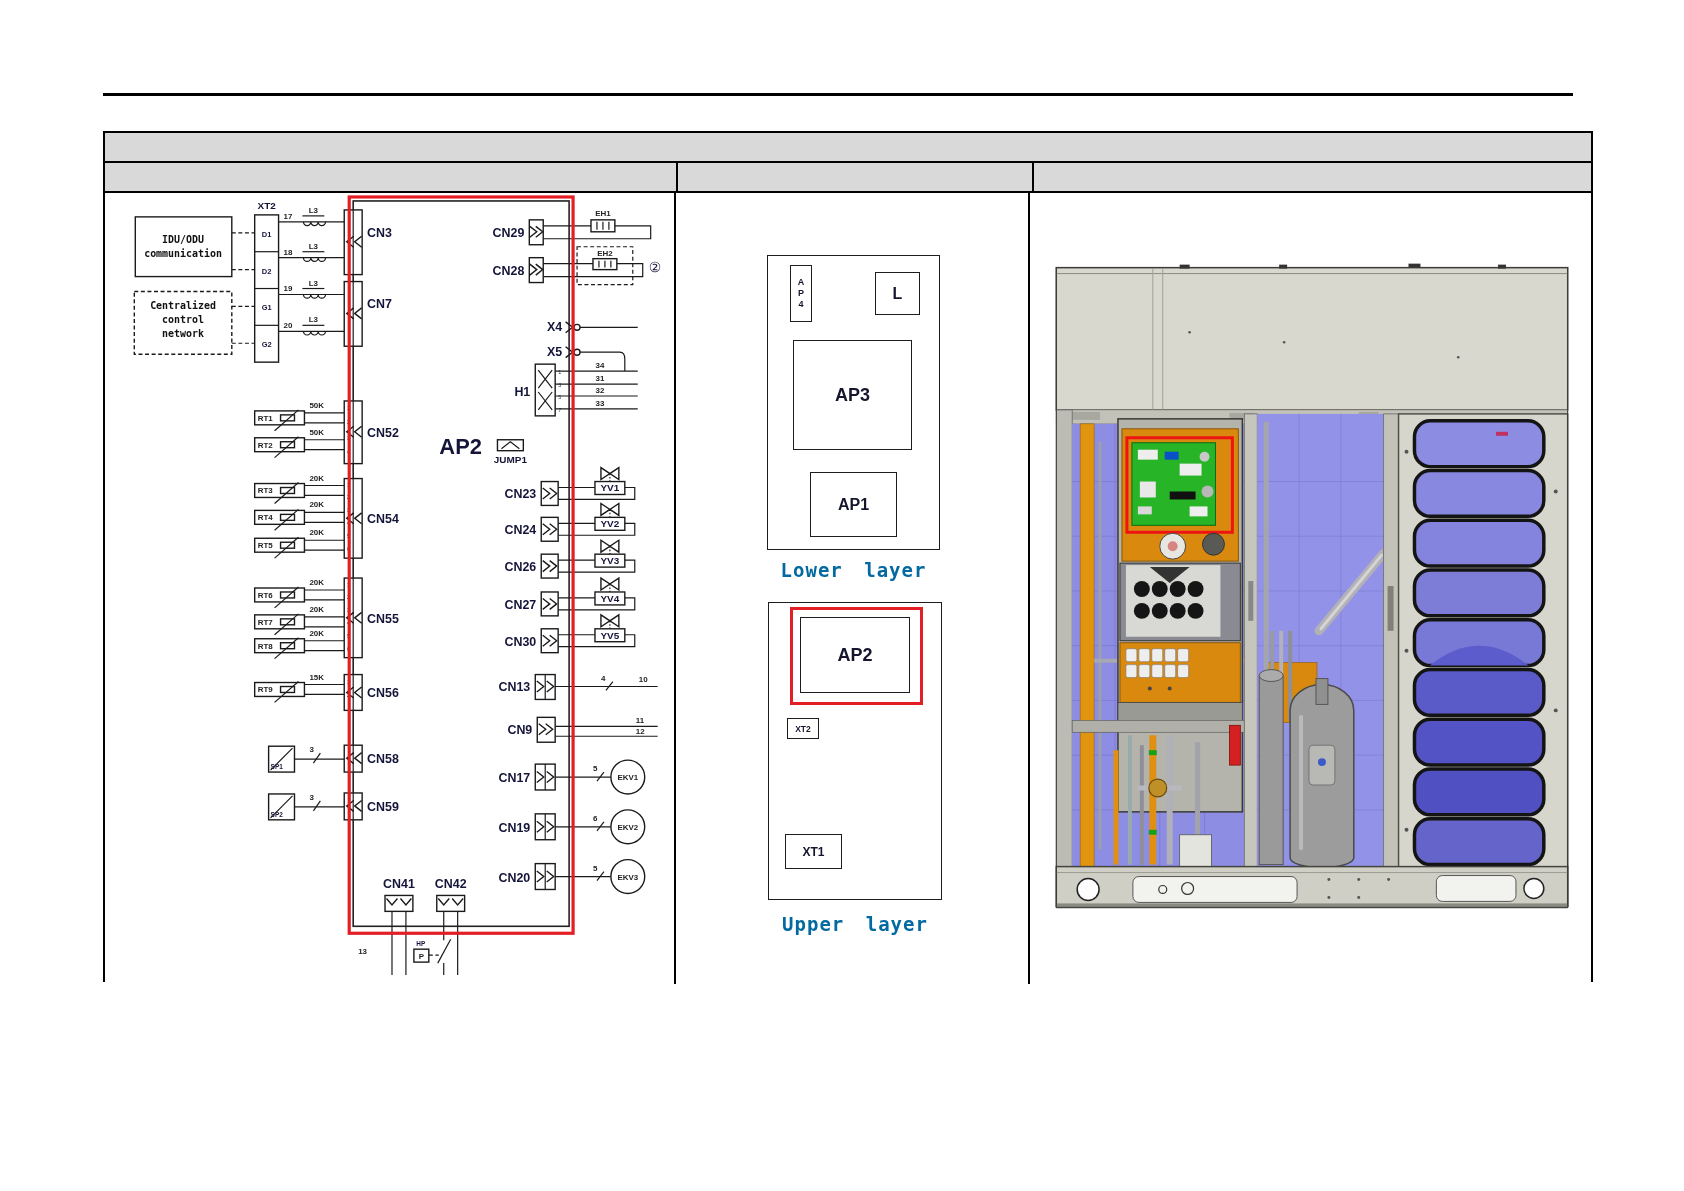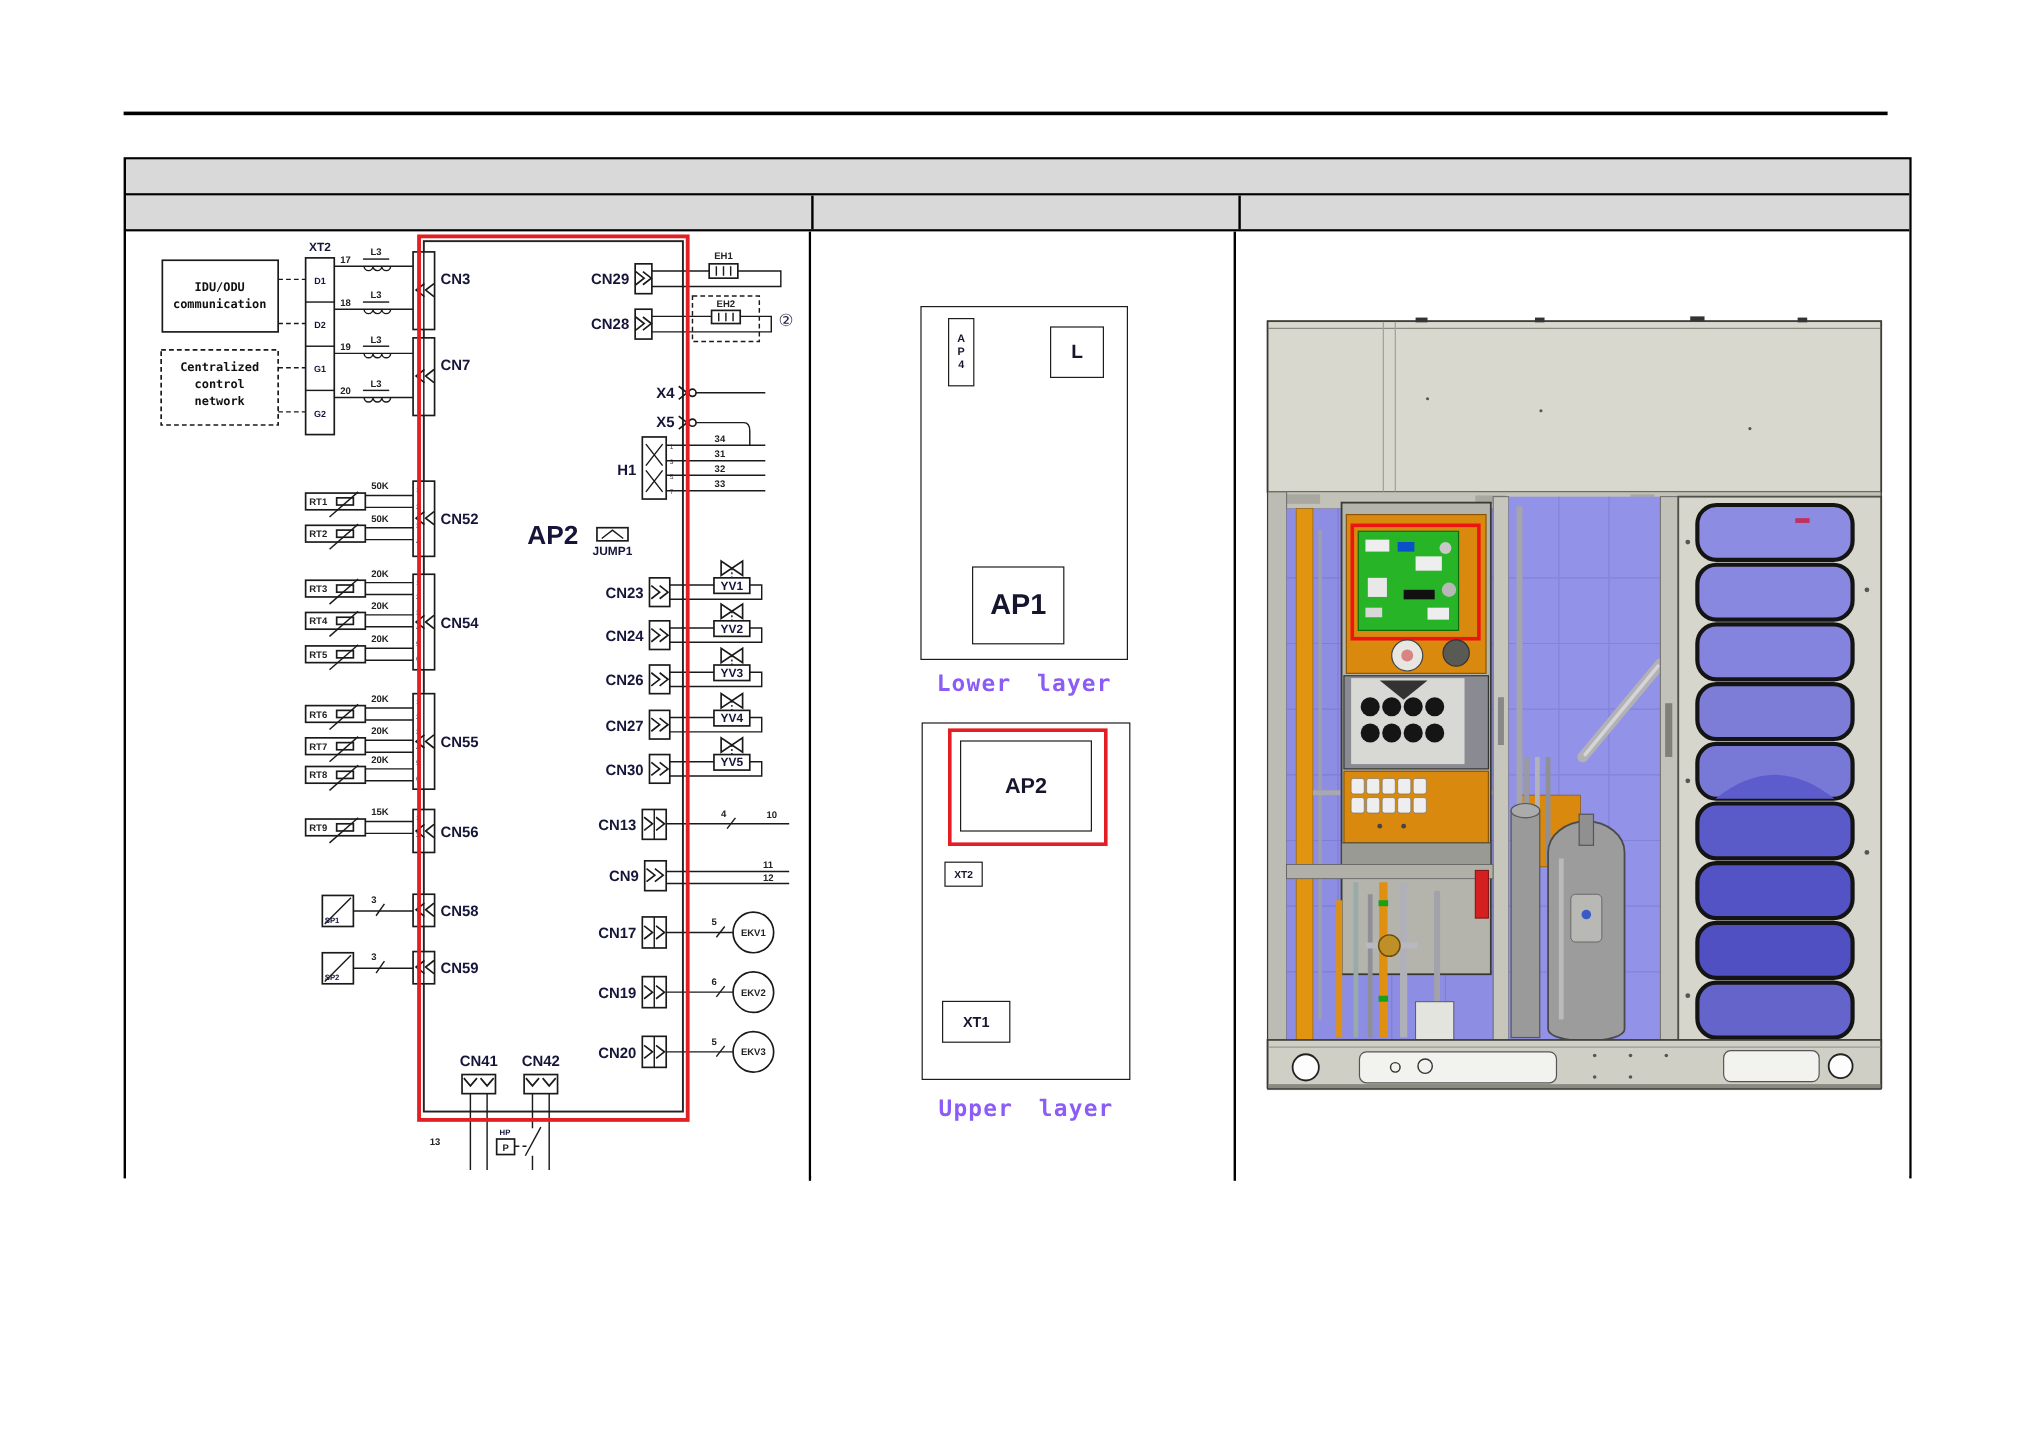--- a/index.html
+++ b/index.html
@@ -27,21 +27,21 @@
   .t7{font-size:7.5px;font-weight:bold;}
   .t65{font-size:6.5px;font-weight:bold;}
   .t5{font-size:5.5px;fill:#333;}
   .mono{font-family:"DejaVu Sans Mono",monospace;font-weight:bold;fill:#111;}
   .tm{text-anchor:middle;}
   .te{text-anchor:end;}
   
   .lb{position:absolute;border:1.6px solid #1d1d1d;background:#fff;display:flex;
       align-items:center;justify-content:center;font-weight:bold;color:#15152e;box-sizing:border-box;}
   .cap{position:absolute;text-align:center;font-family:"DejaVu Sans Mono",monospace;
-       font-weight:bold;font-size:19px;letter-spacing:1px;word-spacing:9px;color:#8b5cf6;}
+       font-weight:bold;font-size:19px;letter-spacing:1px;word-spacing:9px;color:#0369a1;}
   .redbox{position:absolute;border:3px solid #e31e24;box-sizing:border-box;background:#fff;}
   .pre{white-space:pre-line;text-align:center;line-height:1.25;}
 </style>
 </head>
 <body>
 
 <div class="page">
   <div class="top-rule"></div>
 
   <div class="doc-table">
@@ -514,21 +514,22 @@
         <rect x="245" y="4" width="225" height="740" fill="none" stroke="#e31e24" stroke-width="3.2"></rect>
       </svg>
       </div>
 
       <div class="cell c2">
         <div class="lb" style="left:91px;top:62px;width:173px;height:295px;"></div>
         <div class="lb pre" style="left:114px;top:72px;width:22px;height:57px;font-size:9px;">A
 P
 4</div>
         <div class="lb" style="left:199px;top:79px;width:45px;height:43px;font-size:16px;">L</div>
-        <div class="lb" style="left:134px;top:279px;width:77px;height:65px;font-size:24px;">AP1</div>
+        <div class="lb" style="left:117px;top:147px;width:119px;height:110px;font-size:18px;">AP3</div>
+        <div class="lb" style="left:134px;top:279px;width:87px;height:65px;font-size:16px;">AP1</div>
         <div class="cap" style="left:91px;top:366px;width:173px;">Lower layer</div>
 
         <div class="lb" style="left:92px;top:409px;width:174px;height:298px;"></div>
         <div class="redbox" style="left:114px;top:414px;width:133px;height:98px;"></div>
         <div class="lb" style="left:124px;top:424px;width:110px;height:76px;font-size:18px;">AP2</div>
         <div class="lb" style="left:111px;top:525px;width:32px;height:21px;font-size:8.5px;">XT2</div>
         <div class="lb" style="left:109px;top:641px;width:57px;height:35px;font-size:12px;">XT1</div>
         <div class="cap" style="left:92px;top:720px;width:174px;">Upper layer</div>
       </div>
 

